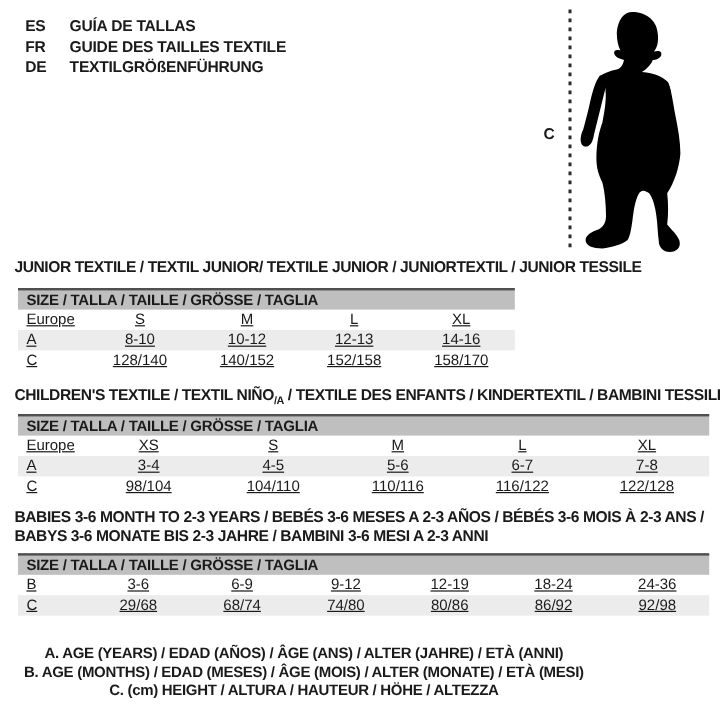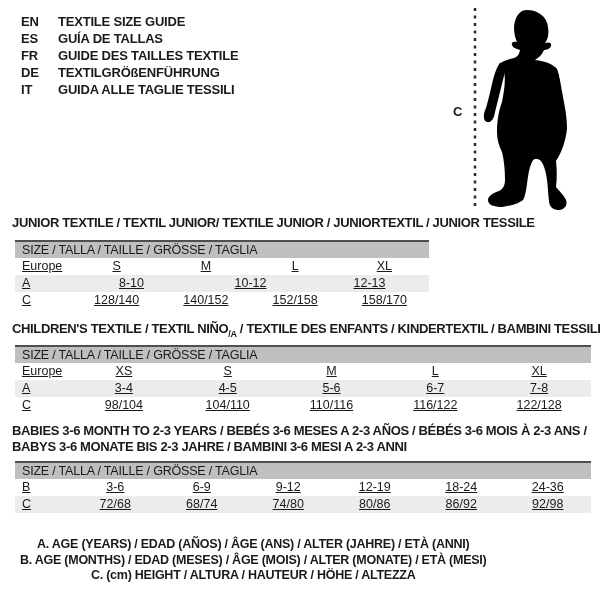--- a/index.html
+++ b/index.html
@@ -20,51 +20,43 @@
   #title1{top:215px;}
   #title2{top:321px;}
   #title3{top:423px;line-height:15.5px;}
   #title3 .tline{display:block;}
   .subsz{font-size:9px;vertical-align:sub;}
   
   .sizetable{position:absolute;left:15px;}
   #table1{top:240px;width:414px;}
   #table2{top:345px;width:576px;}
   #table3{top:461px;width:576px;}
-  .band{border-top:2px solid #4f4f4f;background:#bfbfbf;height:16px;line-height:16px;font-weight:normal;font-size:12.5px;padding-left:7px;letter-spacing:-0.2px;white-space:nowrap;}
+  .band{border-top:2px solid #4f4f4f;background:#bfbfbf;height:16px;line-height:16px;font-weight:bold;font-size:12.5px;padding-left:7px;letter-spacing:-0.2px;white-space:nowrap;}
   .trow{display:flex;height:17px;line-height:17px;font-size:12.5px;text-decoration:underline;}
   .trow.alt{background:#ececec;}
   .tlabel{width:50px;flex:0 0 50px;padding-left:7px;}
   .tcell{flex:1;text-align:center;}
   
   .legend{position:absolute;left:20px;top:537px;font-weight:bold;font-size:12.5px;line-height:15.5px;letter-spacing:-0.25px;white-space:nowrap;text-align:center;}
 </style>
 </head>
 <body>
 
 <div class="langs">
   <div class="lang-line">
-    <span class="lang-code">EN</span>
-    <span class="lang-title">TEXTILE SIZE GUIDE</span>
-  </div>
-  <div class="lang-line">
     <span class="lang-code">ES</span>
     <span class="lang-title">GUÍA DE TALLAS</span>
   </div>
   <div class="lang-line">
     <span class="lang-code">FR</span>
     <span class="lang-title">GUIDE DES TAILLES TEXTILE</span>
   </div>
   <div class="lang-line">
     <span class="lang-code">DE</span>
     <span class="lang-title">TEXTILGRÖßENFÜHRUNG</span>
-  </div>
-  <div class="lang-line">
-    <span class="lang-code">IT</span>
-    <span class="lang-title">GUIDA ALLE TAGLIE TESSILI</span>
   </div>
 </div>
 
 <div class="figure">
   <svg width="160" height="220" viewBox="0 0 160 220">
     <line x1="35" y1="8" x2="35" y2="206" stroke="#2b2b2b" stroke-width="2.5" stroke-dasharray="3 4.5"></line>
     <path fill="#000000" d="
       M 87 10
       C 97 10 107 16 108 27
       C 109 34 108 39 105 43
@@ -128,20 +120,21 @@
     <span class="tcell">S</span>
     <span class="tcell">M</span>
     <span class="tcell">L</span>
     <span class="tcell">XL</span>
   </div>
   <div class="trow alt">
     <span class="tlabel">A</span>
     <span class="tcell">8-10</span>
     <span class="tcell">10-12</span>
     <span class="tcell">12-13</span>
+    <span class="tcell">14-16</span>
   </div>
   <div class="trow">
     <span class="tlabel">C</span>
     <span class="tcell">128/140</span>
     <span class="tcell">140/152</span>
     <span class="tcell">152/158</span>
     <span class="tcell">158/170</span>
   </div>
 </div>
 
@@ -186,21 +179,21 @@
     <span class="tlabel">B</span>
     <span class="tcell">3-6</span>
     <span class="tcell">6-9</span>
     <span class="tcell">9-12</span>
     <span class="tcell">12-19</span>
     <span class="tcell">18-24</span>
     <span class="tcell">24-36</span>
   </div>
   <div class="trow alt">
     <span class="tlabel">C</span>
-    <span class="tcell">72/68</span>
+    <span class="tcell">29/68</span>
     <span class="tcell">68/74</span>
     <span class="tcell">74/80</span>
     <span class="tcell">80/86</span>
     <span class="tcell">86/92</span>
     <span class="tcell">92/98</span>
   </div>
 </div>
 
 <div class="legend">
   <div>A. AGE (YEARS) / EDAD (AÑOS) / ÂGE (ANS) / ALTER (JAHRE) / ETÀ (ANNI)</div>

